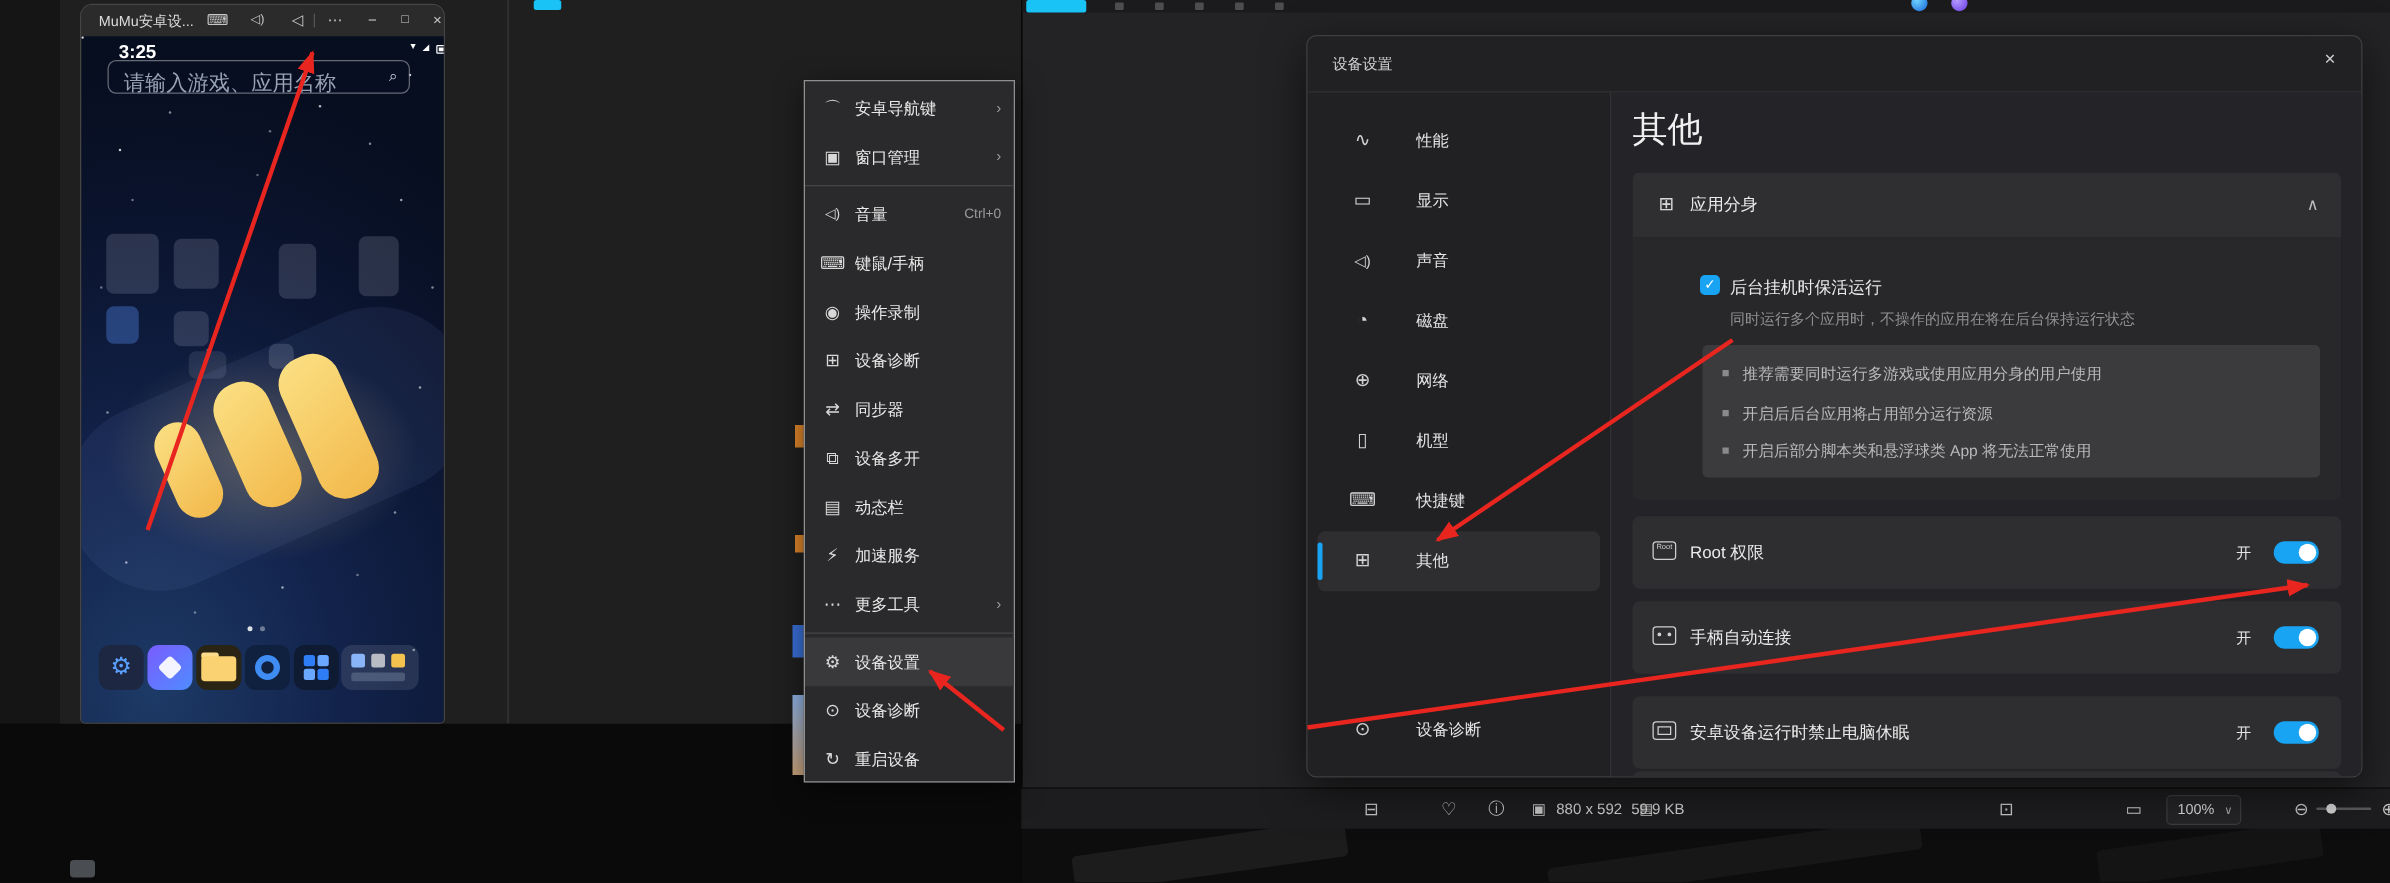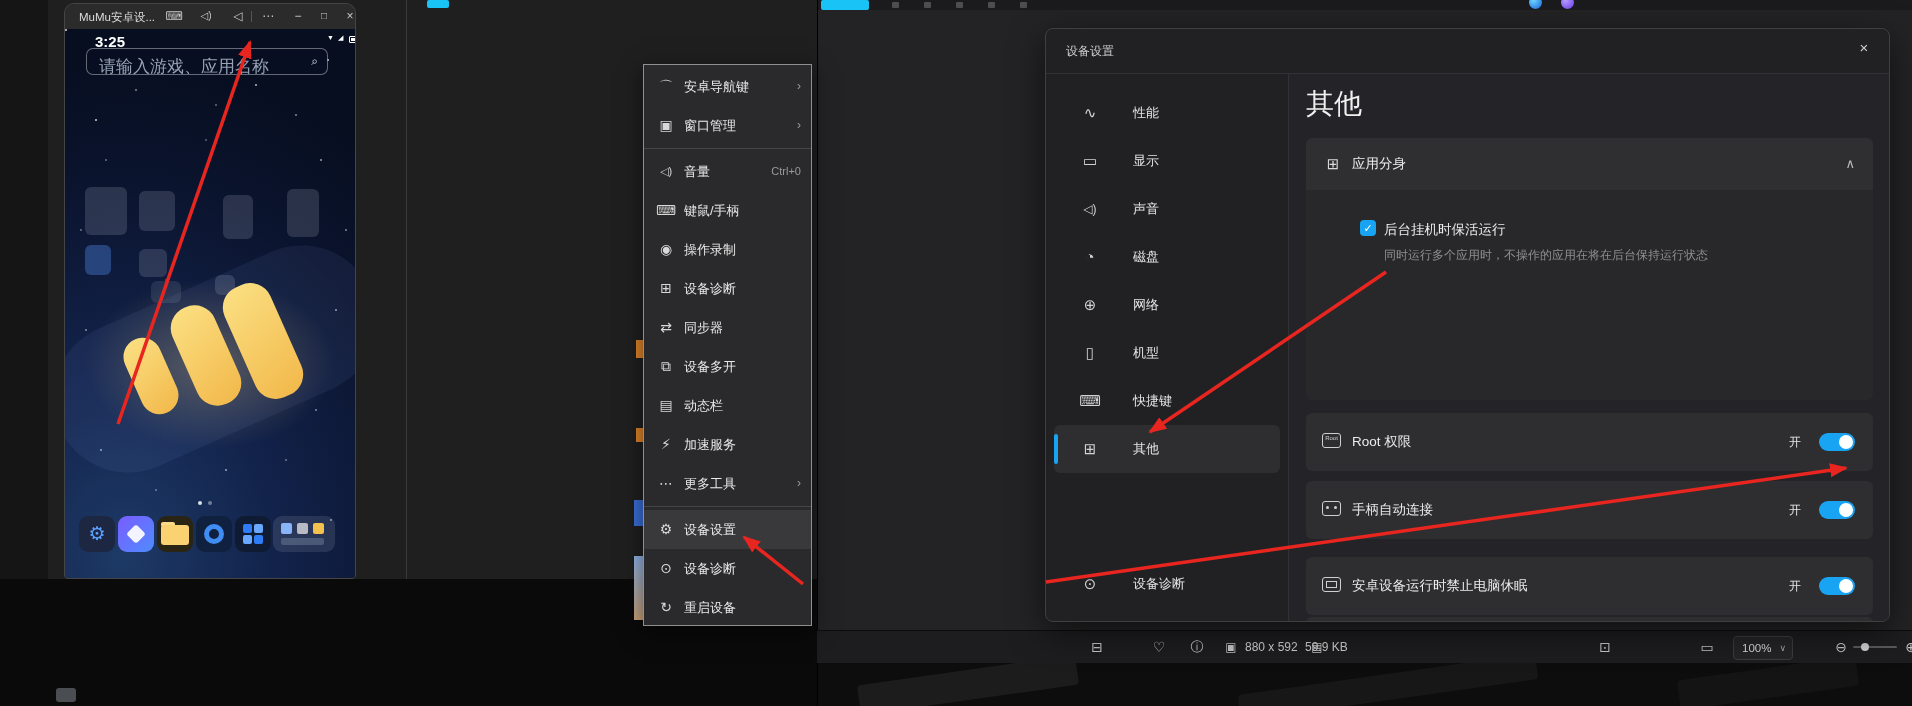--- a/index.html
+++ b/index.html
@@ -346,20 +346,28 @@
     <div class="section">
       <div class="sec-head">
         <span class="sec-ic">⊞</span>
         <span class="sec-title">应用分身</span>
         <span class="sec-caret">∧</span>
       </div>
       <div class="sec-body">
         <span class="checkbox">✓</span>
         <span class="cb-label">后台挂机时保活运行</span>
         <span class="cb-desc">同时运行多个应用时，不操作的应用在将在后台保持运行状态</span>
+        <div class="bullets">
+          <span class="bulmark" style="top:20px;"></span>
+          <span class="bul" style="top:15px;">推荐需要同时运行多游戏或使用应用分身的用户使用</span>
+          <span class="bulmark" style="top:52px;"></span>
+          <span class="bul" style="top:47px;">开启后后台应用将占用部分运行资源</span>
+          <span class="bulmark" style="top:82px;"></span>
+          <span class="bul" style="top:77px;">开启后部分脚本类和悬浮球类 App 将无法正常使用</span>
+        </div>
       </div>
     </div>
 
     <div class="trow" style="top:384px;">
       <span class="t-ic">
           <span class="rt">Root</span>
         </span>
       <span class="t-label">Root 权限</span>
       <span class="t-state">开</span>
       <span class="toggle">

